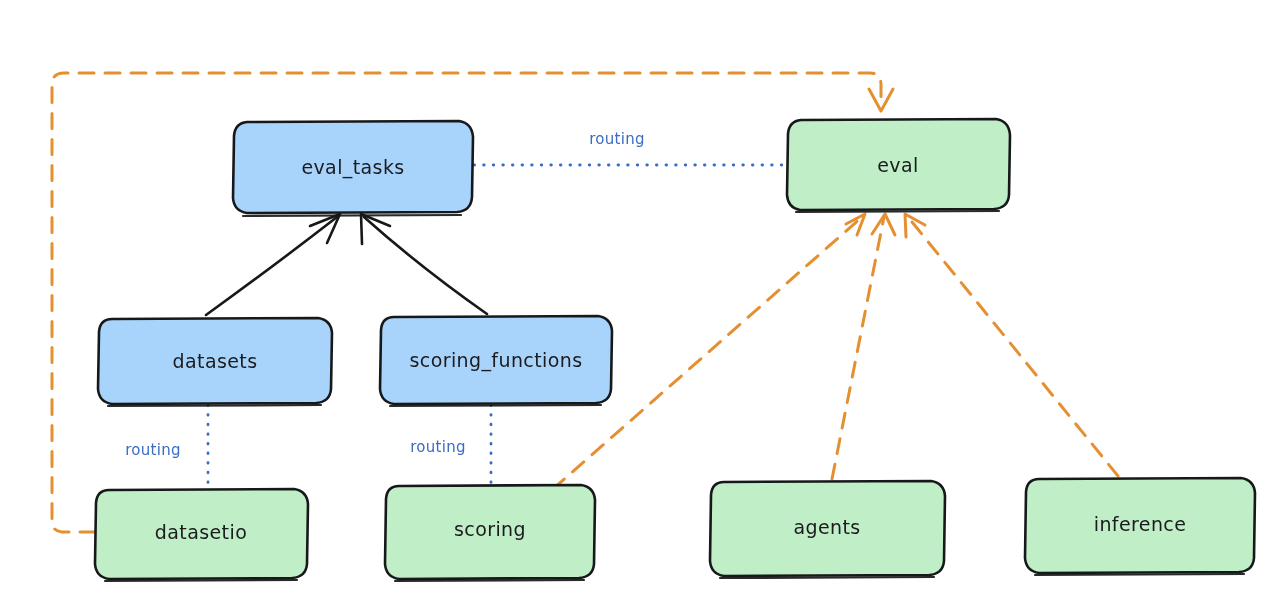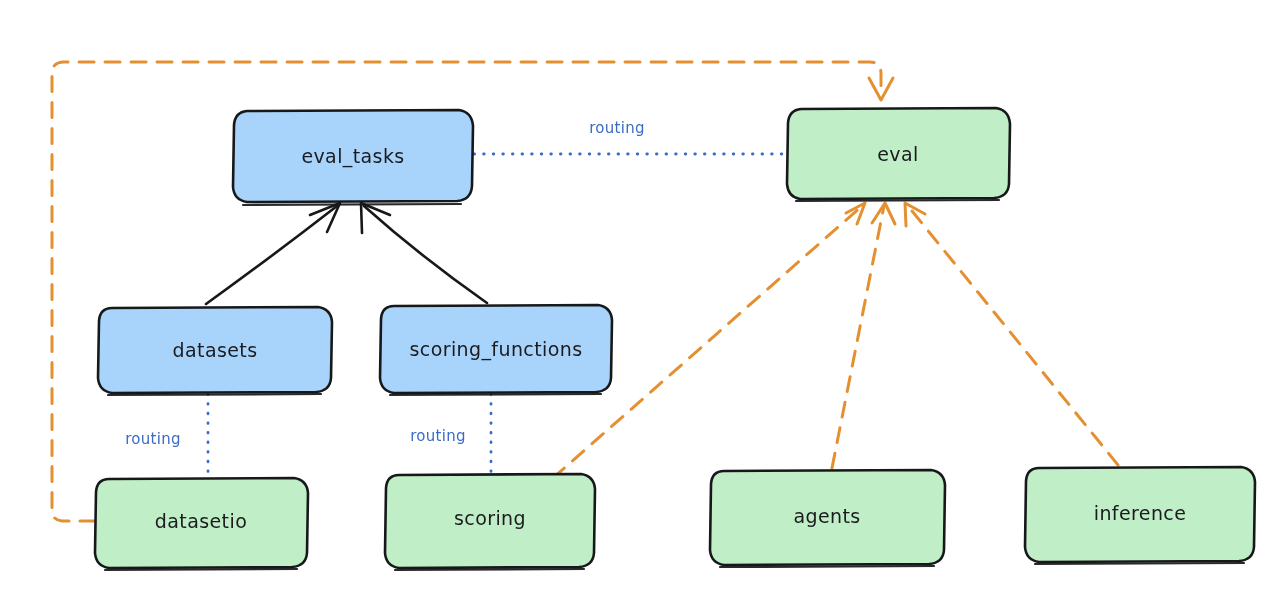--- a/index.html
+++ b/index.html
@@ -10,20 +10,21 @@
   }
   body {
     font-family: "DejaVu Sans", sans-serif;
   }
   #canvas {
     position: relative;
     width: 1280px;
     height: 580px;
     background: #ffffff;
     overflow: hidden;
+    margin-top: 11px;
   }
   #diagram-svg {
     position: absolute;
     left: 0;
     top: 0;
     width: 1280px;
     height: 596px;
   }
   .node-label {
     font-family: "DejaVu Sans", sans-serif;

